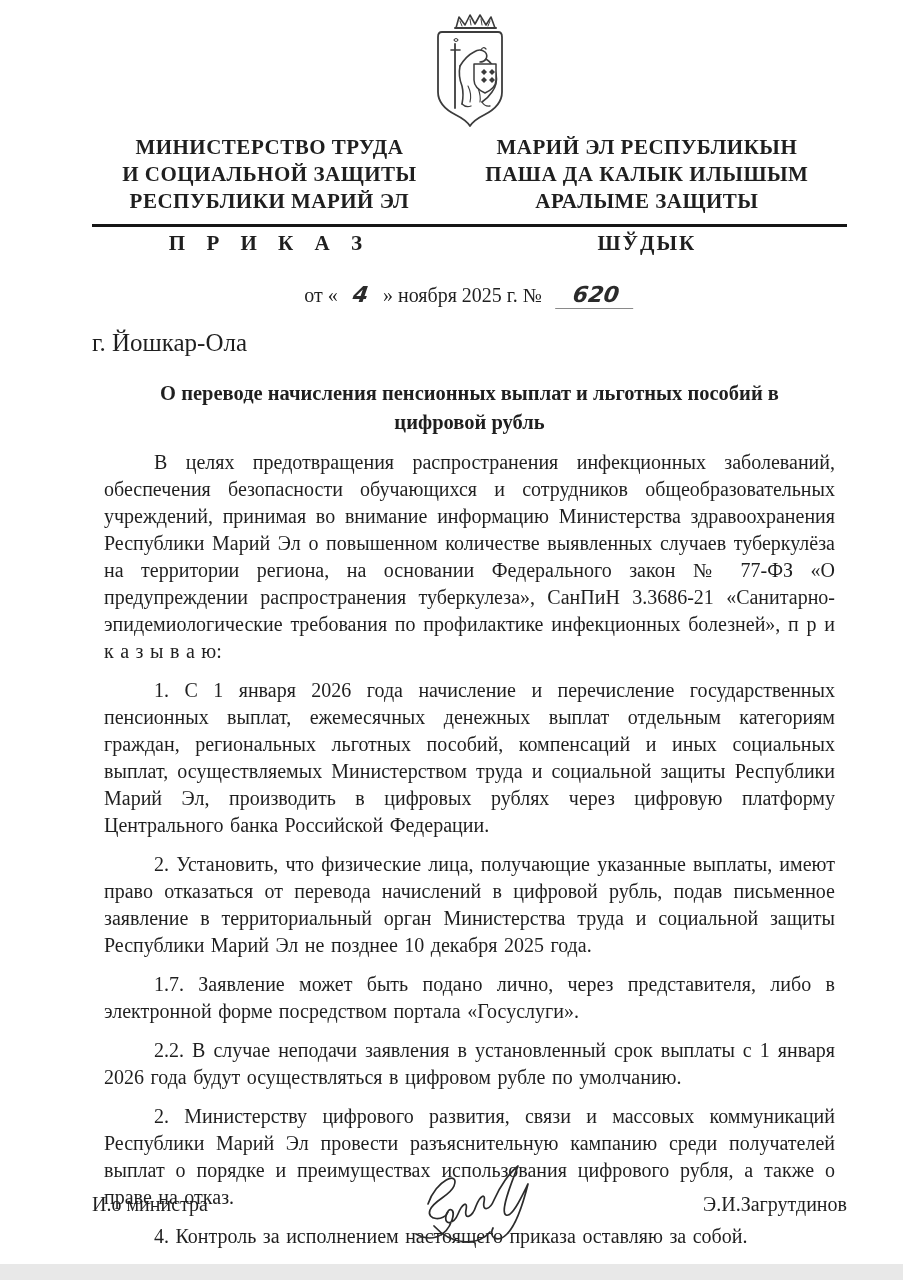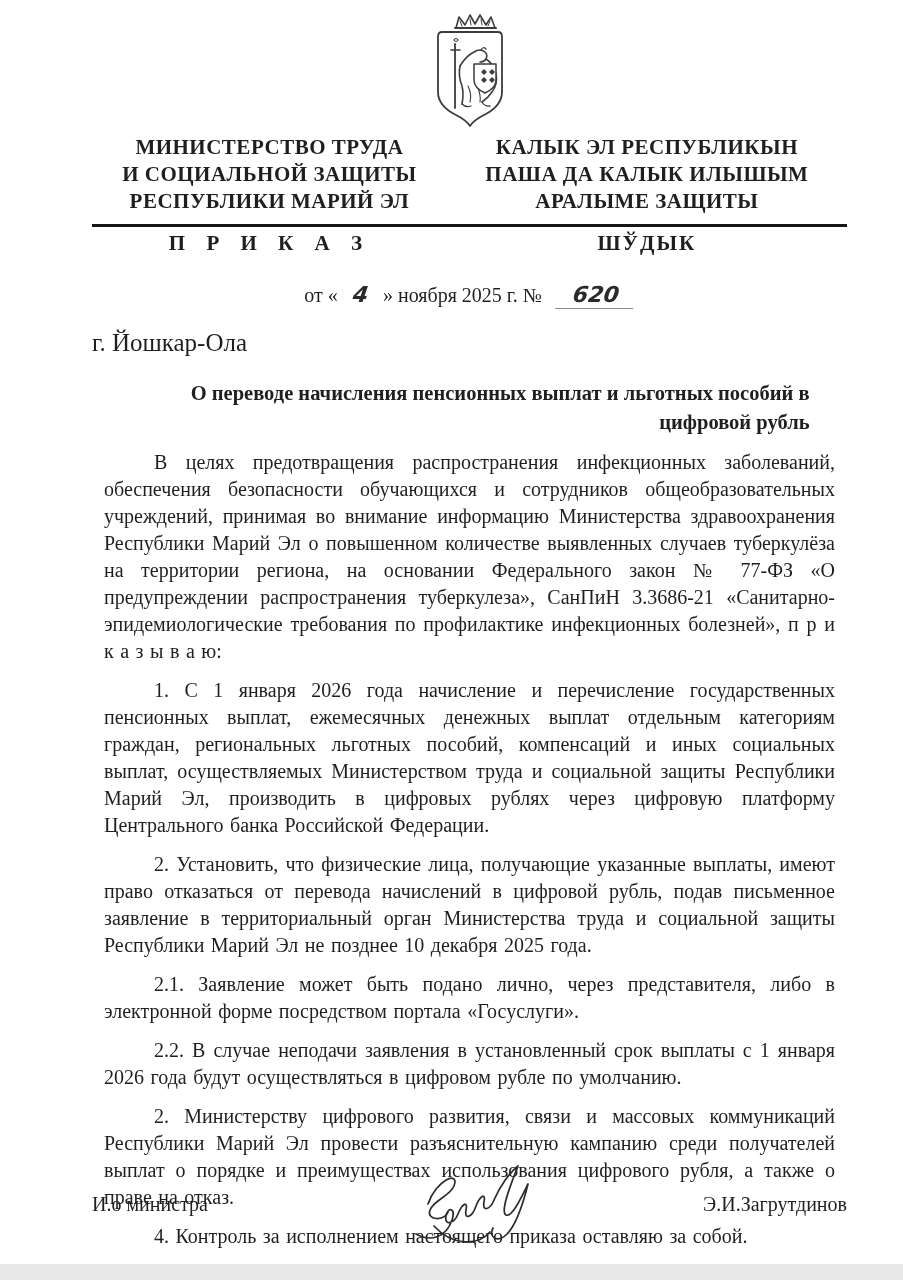--- a/index.html
+++ b/index.html
@@ -40,21 +40,21 @@
   }
   .hand.day{margin:0 10px;}
   .hand.num{
     margin-left:10px;padding:0 16px 1px;
     border-bottom:1.5px solid #8a8a8a;
   }
   
   .city{margin-top:20px;font-size:25px;}
   .doc-title{
     margin:22px auto 0;max-width:680px;
-    text-align:right;font-weight:bold;font-size:20.5px;line-height:29px;
+    text-align:center;font-weight:bold;font-size:20.5px;line-height:29px;
   }
   
   .doc-body{margin-top:12px;}
   .doc-body p{
     margin:12px;
     font-size:20px;line-height:27px;
     text-align:justify;text-indent:50px;
     word-spacing:1.5px;
   }
   
@@ -101,21 +101,21 @@
     </span>
   </div>
 
   <div class="orgs">
     <div class="org-col org-left">
       <div>МИНИСТЕРСТВО ТРУДА</div>
       <div>И СОЦИАЛЬНОЙ ЗАЩИТЫ</div>
       <div>РЕСПУБЛИКИ МАРИЙ ЭЛ</div>
     </div>
     <div class="org-col org-right">
-      <div>КАЛЫК ЭЛ РЕСПУБЛИКЫН</div>
+      <div>МАРИЙ ЭЛ РЕСПУБЛИКЫН</div>
       <div>ПАША ДА КАЛЫК ИЛЫШЫМ</div>
       <div>АРАЛЫМЕ ЗАЩИТЫ</div>
     </div>
   </div>
 
   <div class="rule"></div>
 
   <div class="order-type">
     <div class="col sp">П Р И К А З</div>
     <div class="col right sp2">ШЎДЫК</div>
@@ -129,21 +129,21 @@
   </div>
 
   <div class="city">г. Йошкар-Ола</div>
 
   <div class="doc-title">О переводе начисления пенсионных выплат и льготных пособий в цифровой рубль</div>
 
   <div class="doc-body">
     <p>В целях предотвращения распространения инфекционных заболеваний, обеспечения безопасности обучающихся и сотрудников общеобразовательных учреждений, принимая во внимание информацию Министерства здравоохранения Республики Марий Эл о повышенном количестве выявленных случаев туберкулёза на территории региона, на основании Федерального закон № 77-ФЗ «О предупреждении распространения туберкулеза», СанПиН 3.3686-21 «Санитарно-эпидемиологические требования по профилактике инфекционных болезней», п р и к а з ы в а ю:</p>
     <p>1. С 1 января 2026 года начисление и перечисление государственных пенсионных выплат, ежемесячных денежных выплат отдельным категориям граждан, региональных льготных пособий, компенсаций и иных социальных выплат, осуществляемых Министерством труда и социальной защиты Республики Марий Эл, производить в цифровых рублях через цифровую платформу Центрального банка Российской Федерации.</p>
     <p>2. Установить, что физические лица, получающие указанные выплаты, имеют право отказаться от перевода начислений в цифровой рубль, подав письменное заявление в территориальный орган Министерства труда и социальной защиты Республики Марий Эл не позднее 10 декабря 2025 года.</p>
-    <p>2.1. Заявление может быть подано лично, через представителя, либо в электронной форме посредством портала «Госуслуги».</p>
+    <p>1.7. Заявление может быть подано лично, через представителя, либо в электронной форме посредством портала «Госуслуги».</p>
     <p>2.2. В случае неподачи заявления в установленный срок выплаты с 1 января 2026 года будут осуществляться в цифровом рубле по умолчанию.</p>
     <p>2. Министерству цифрового развития, связи и массовых коммуникаций Республики Марий Эл провести разъяснительную кампанию среди получателей выплат о порядке и преимуществах использования цифрового рубля, а также о праве на отказ.</p>
     <p>4. Контроль за исполнением настоящего приказа оставляю за собой.</p>
   </div>
 
   <div class="sig-row">
     <span>И.о министра</span>
     <span class="sig-autograph">
       <svg width="170" height="92" viewBox="0 0 170 92" fill="none" stroke="#2c2c2c" stroke-width="1.7" stroke-linecap="round" stroke-linejoin="round">
         <path d="M38 46 C46 22 70 12 64 28 C60 38 44 42 40 52 C36 62 54 64 58 54"></path>

